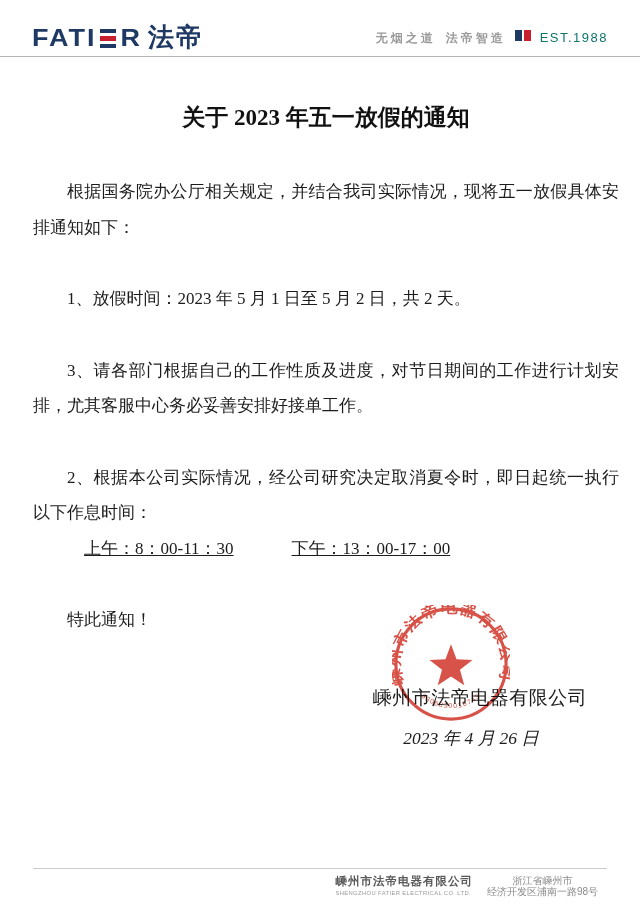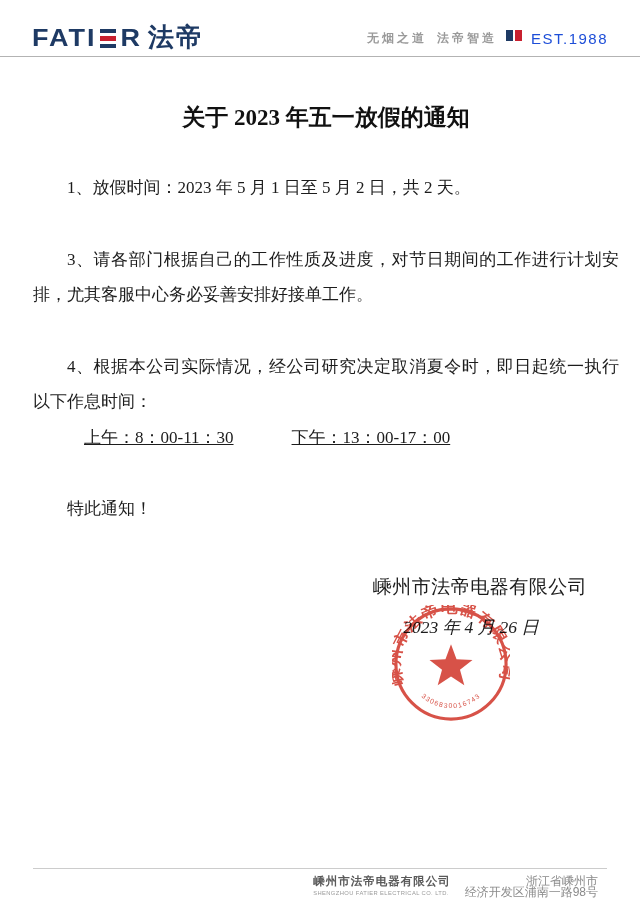--- a/index.html
+++ b/index.html
@@ -39,21 +39,21 @@
     font-family: "Liberation Sans", sans-serif;
     font-size: 12px; color: #9a9a9a; letter-spacing: 3px; font-weight: 600;
   }
   .tagline .gap { display: inline-block; width: 10px; }
   .flag { display: flex; width: 16px; height: 11px; }
   .flag .b { width: 7px; height: 11px; background: #1e3a64; }
   .flag .w { width: 2px; height: 11px; background: #ffffff; }
   .flag .r { width: 7px; height: 11px; background: #c8202f; }
   .est {
     font-family: "Liberation Sans", sans-serif;
-    font-size: 15px; color: #1d4ed8; letter-spacing: 1.5px;
+    font-size: 13px; color: #0f766e; letter-spacing: 1.5px;
   }
 
   
   .doc { position: absolute; top: 57px; left: 33px; right: 21px; }
   .doc-title {
     margin-top: 45px;
     text-align: center;
     font-size: 23px; font-weight: 700; line-height: 32px;
     color: #111;
   }
@@ -90,21 +90,21 @@
   .footer {
     position: absolute; top: 868px; left: 33px; right: 33px;
     border-top: 1px solid #cccccc;
     display: flex; justify-content: flex-end; gap: 14px;
     padding: 6px 9px 0 0;
     font-family: "Liberation Sans", sans-serif;
   }
   .f-col1 { text-align: left; }
   .f-company-cn { font-size: 11.5px; font-weight: 700; color: #5a5a5a; letter-spacing: 1px; line-height: 13px; }
   .f-company-en { font-size: 5.8px; color: #9a9a9a; letter-spacing: 0.4px; margin-top: 2px; }
-  .f-col2 { font-size: 12px; color: #8a8a8a; line-height: 10.5px; text-align: right; padding-top: 1px; }
+  .f-col2 { font-size: 10px; color: #8a8a8a; line-height: 10.5px; text-align: center; padding-top: 1px; }
 </style>
 </head>
 <body>
 
 <div class="header">
   <div class="logo">
     <span class="logo-latin">FATI</span>
     <span class="logo-e">
         <i></i>
         <i class="mid"></i>
@@ -121,23 +121,24 @@
         <span class="r"></span>
       </span>
     <span class="est">EST.1988</span>
   </div>
 </div>
 
 <div class="doc">
   <div class="doc-title">关于 2023 年五一放假的通知</div>
 
   <div class="body-text">
+    <p class="para intro">根据国务院办公厅相关规定，并结合我司实际情况，现将五一放假具体安排通知如下：</p>
     <p class="para">1、放假时间：2023 年 5 月 1 日至 5 月 2 日，共 2 天。</p>
     <p class="para">3、请各部门根据自己的工作性质及进度，对节日期间的工作进行计划安排，尤其客服中心务必妥善安排好接单工作。</p>
-    <p class="para">4、根据本公司实际情况，经公司研究决定取消夏令时，即日起统一执行以下作息时间：</p>
+    <p class="para">2、根据本公司实际情况，经公司研究决定取消夏令时，即日起统一执行以下作息时间：</p>
     <p class="schedule">
       <span class="morning">上午：8：00-11：30</span><span class="afternoon">下午：13：00-17：00</span>
     </p>
     <p class="para closing">特此通知！</p>
   </div>
 
   <div class="signature">
     <div class="sig-company">嵊州市法帝电器有限公司</div>
     <div class="sig-date">2023 年 4 月 26 日</div>
   </div>

